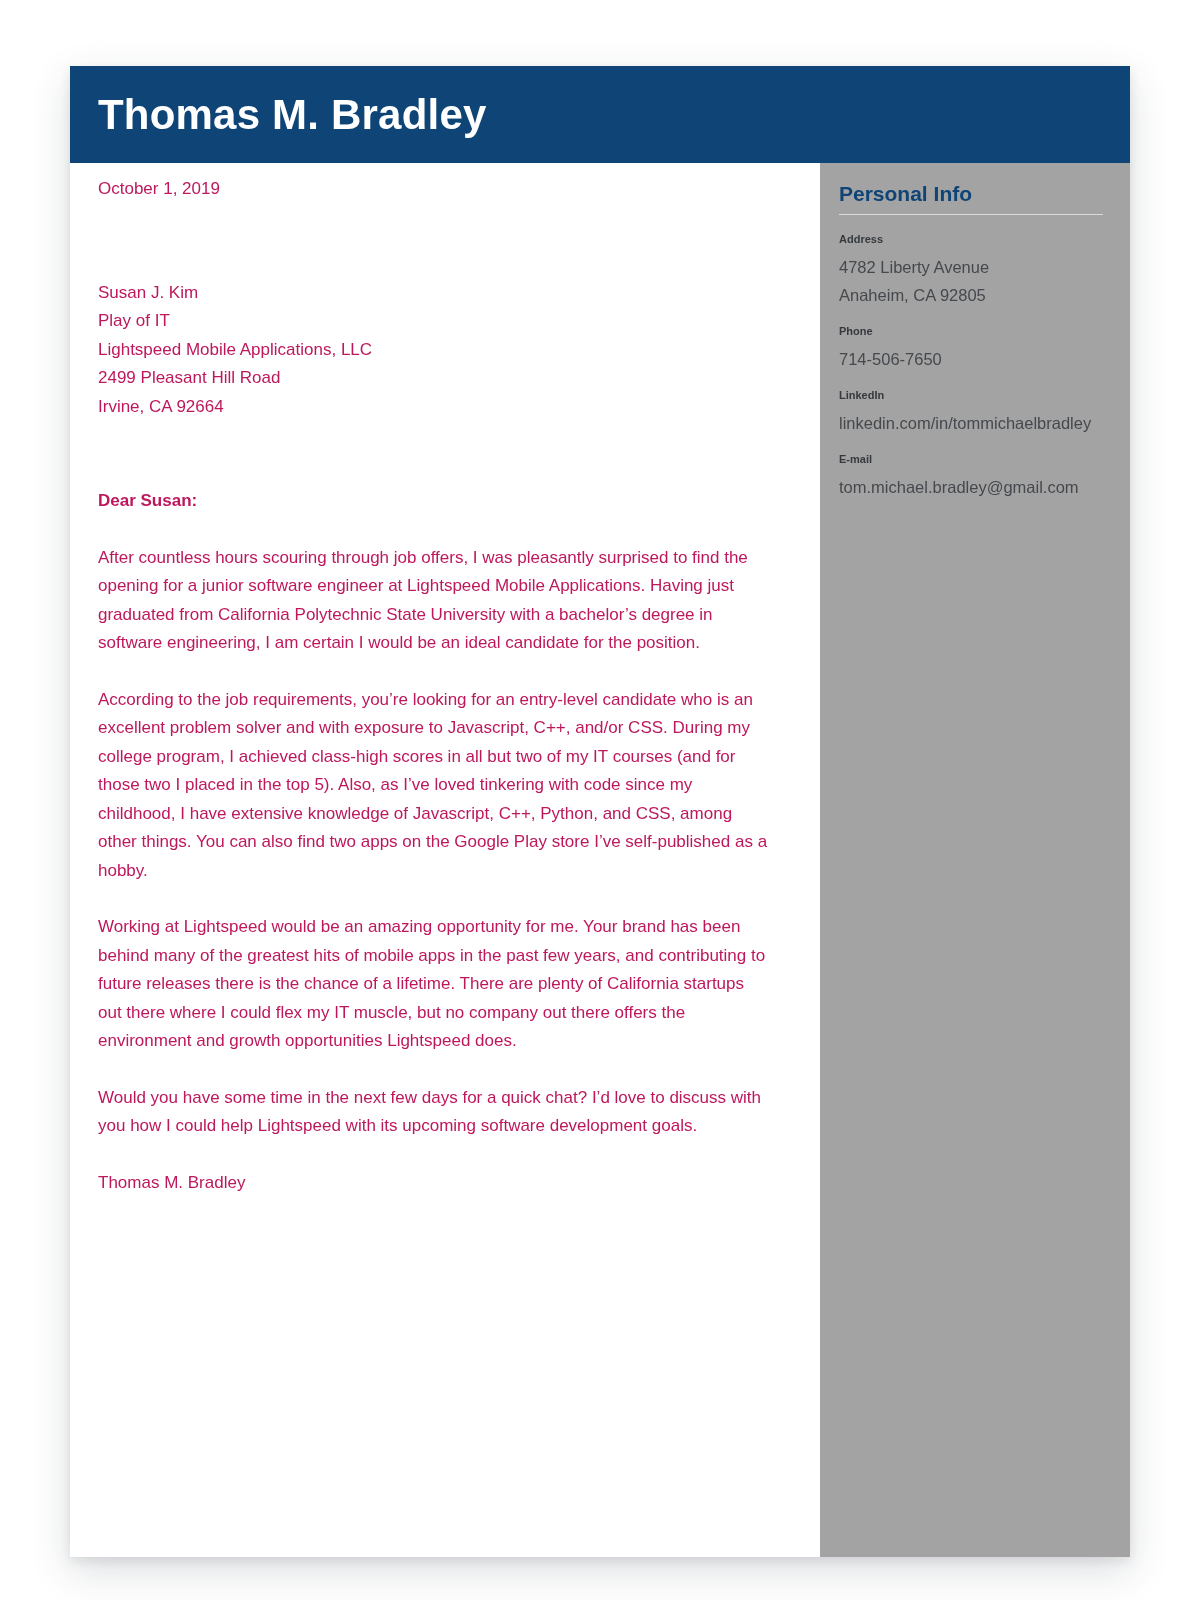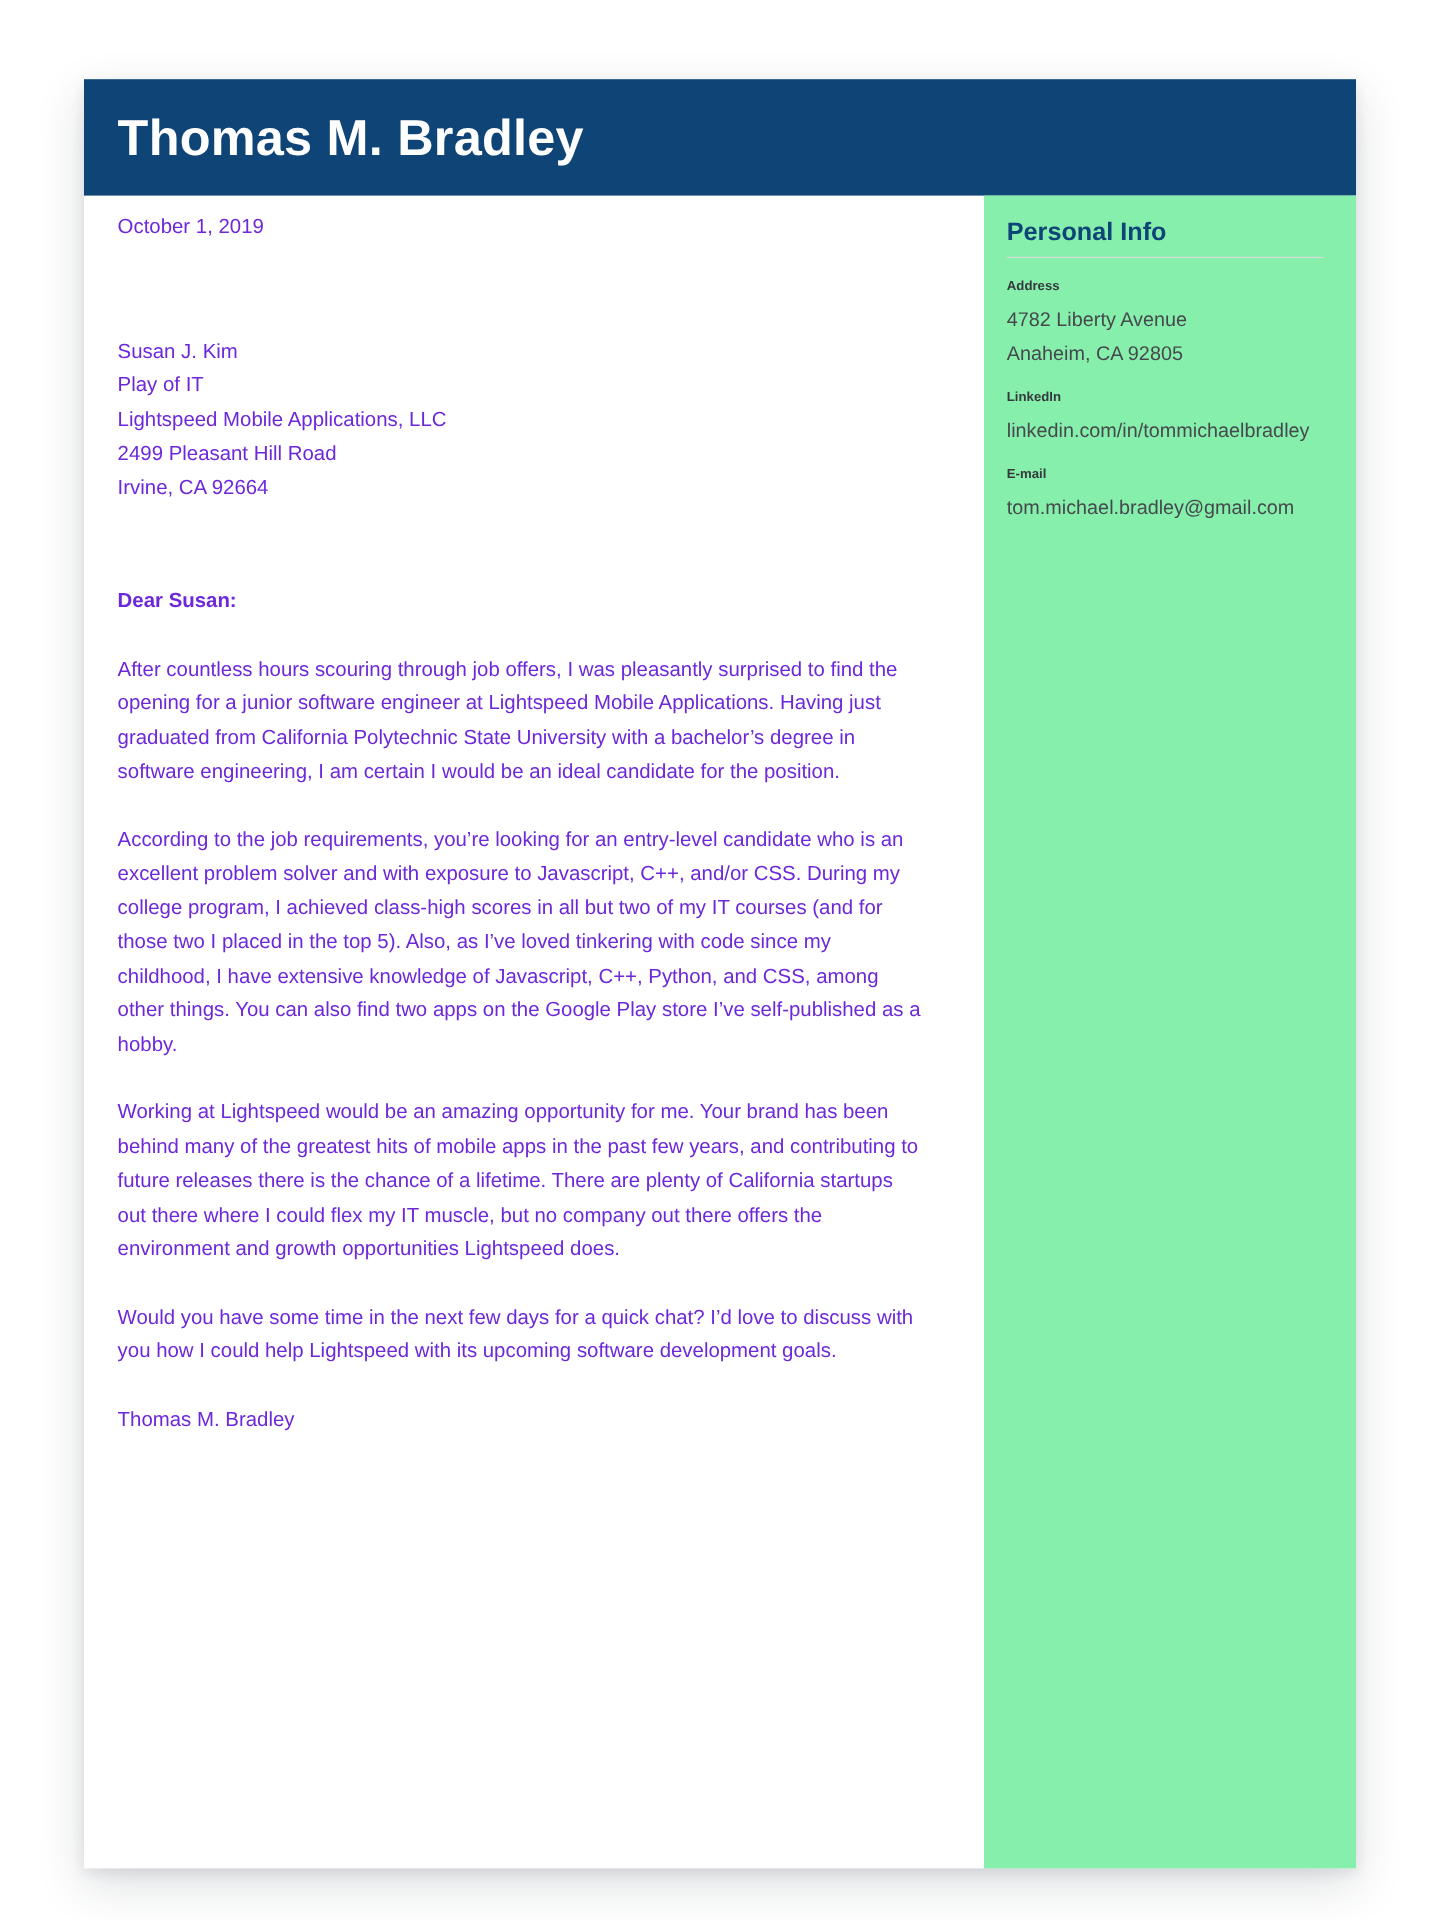--- a/index.html
+++ b/index.html
@@ -29,32 +29,32 @@
   .person-name {
     color: #ffffff;
     font-size: 42px;
     font-weight: bold;
     letter-spacing: 0.2px;
   }
   .columns { display: flex; flex: 1 1 auto; min-height: 0; }
   .letter {
     flex: 1 1 auto;
     padding: 12px 48px 0 28px;
-    color: #6d28d9;
+    color: #be185d;
     font-size: 17px;
     line-height: 28.5px;
   }
   .letter p { margin: 28px 0; }
   .letter p.date-line { margin: 0 0 75px 0; }
   .letter p.recipient-block { margin: 0 0 66px 0; }
   .letter p.salutation { margin: 0 0 28px 0; font-weight: bold; }
   .sidebar {
     flex: 0 0 310px;
     width: 310px;
-    background: #86efac;
+    background: #a3a3a3;
     padding: 18px 27px 0 19px;
     color: #43474b;
   }
   .sidebar-title {
     color: #0e4476;
     font-size: 21px;
     font-weight: bold;
     line-height: 26px;
   }
   .sidebar-divider {
@@ -110,20 +110,24 @@
     <div class="sidebar">
       <div class="sidebar-title">Personal Info</div>
       <hr class="sidebar-divider">
 
       <div class="info-item">
         <div class="info-label">Address</div>
         <div class="info-value">4782 Liberty Avenue</div>
         <div class="info-value">Anaheim, CA 92805</div>
       </div>
 
+      <div class="info-item">
+        <div class="info-label">Phone</div>
+        <div class="info-value">714-506-7650</div>
+      </div>
 
       <div class="info-item">
         <div class="info-label">LinkedIn</div>
         <div class="info-value">linkedin.com/in/tommichaelbradley</div>
       </div>
 
       <div class="info-item">
         <div class="info-label">E-mail</div>
         <div class="info-value">tom.michael.bradley@gmail.com</div>
       </div>

